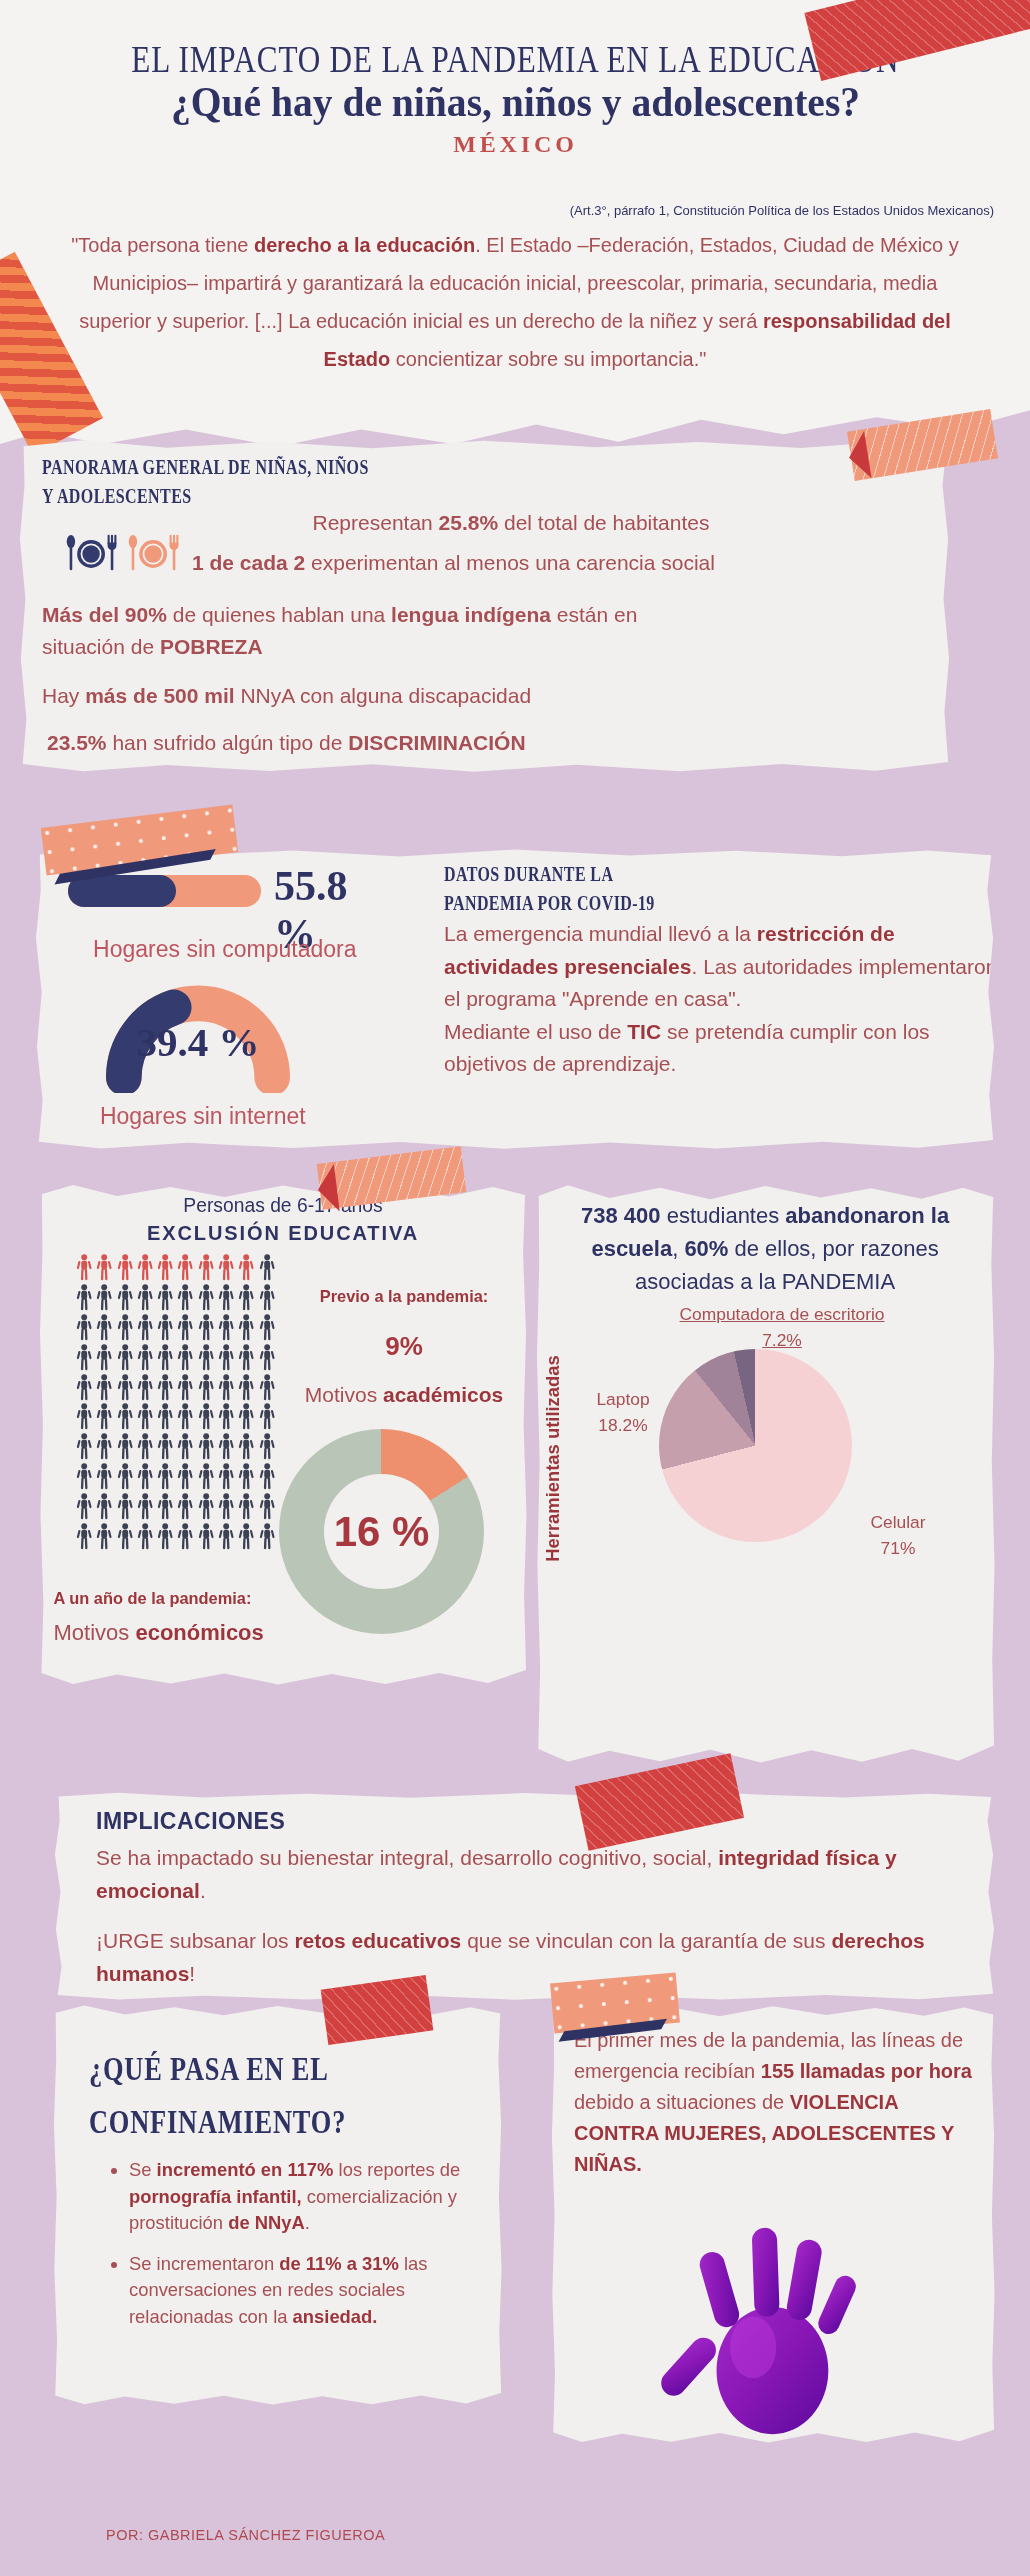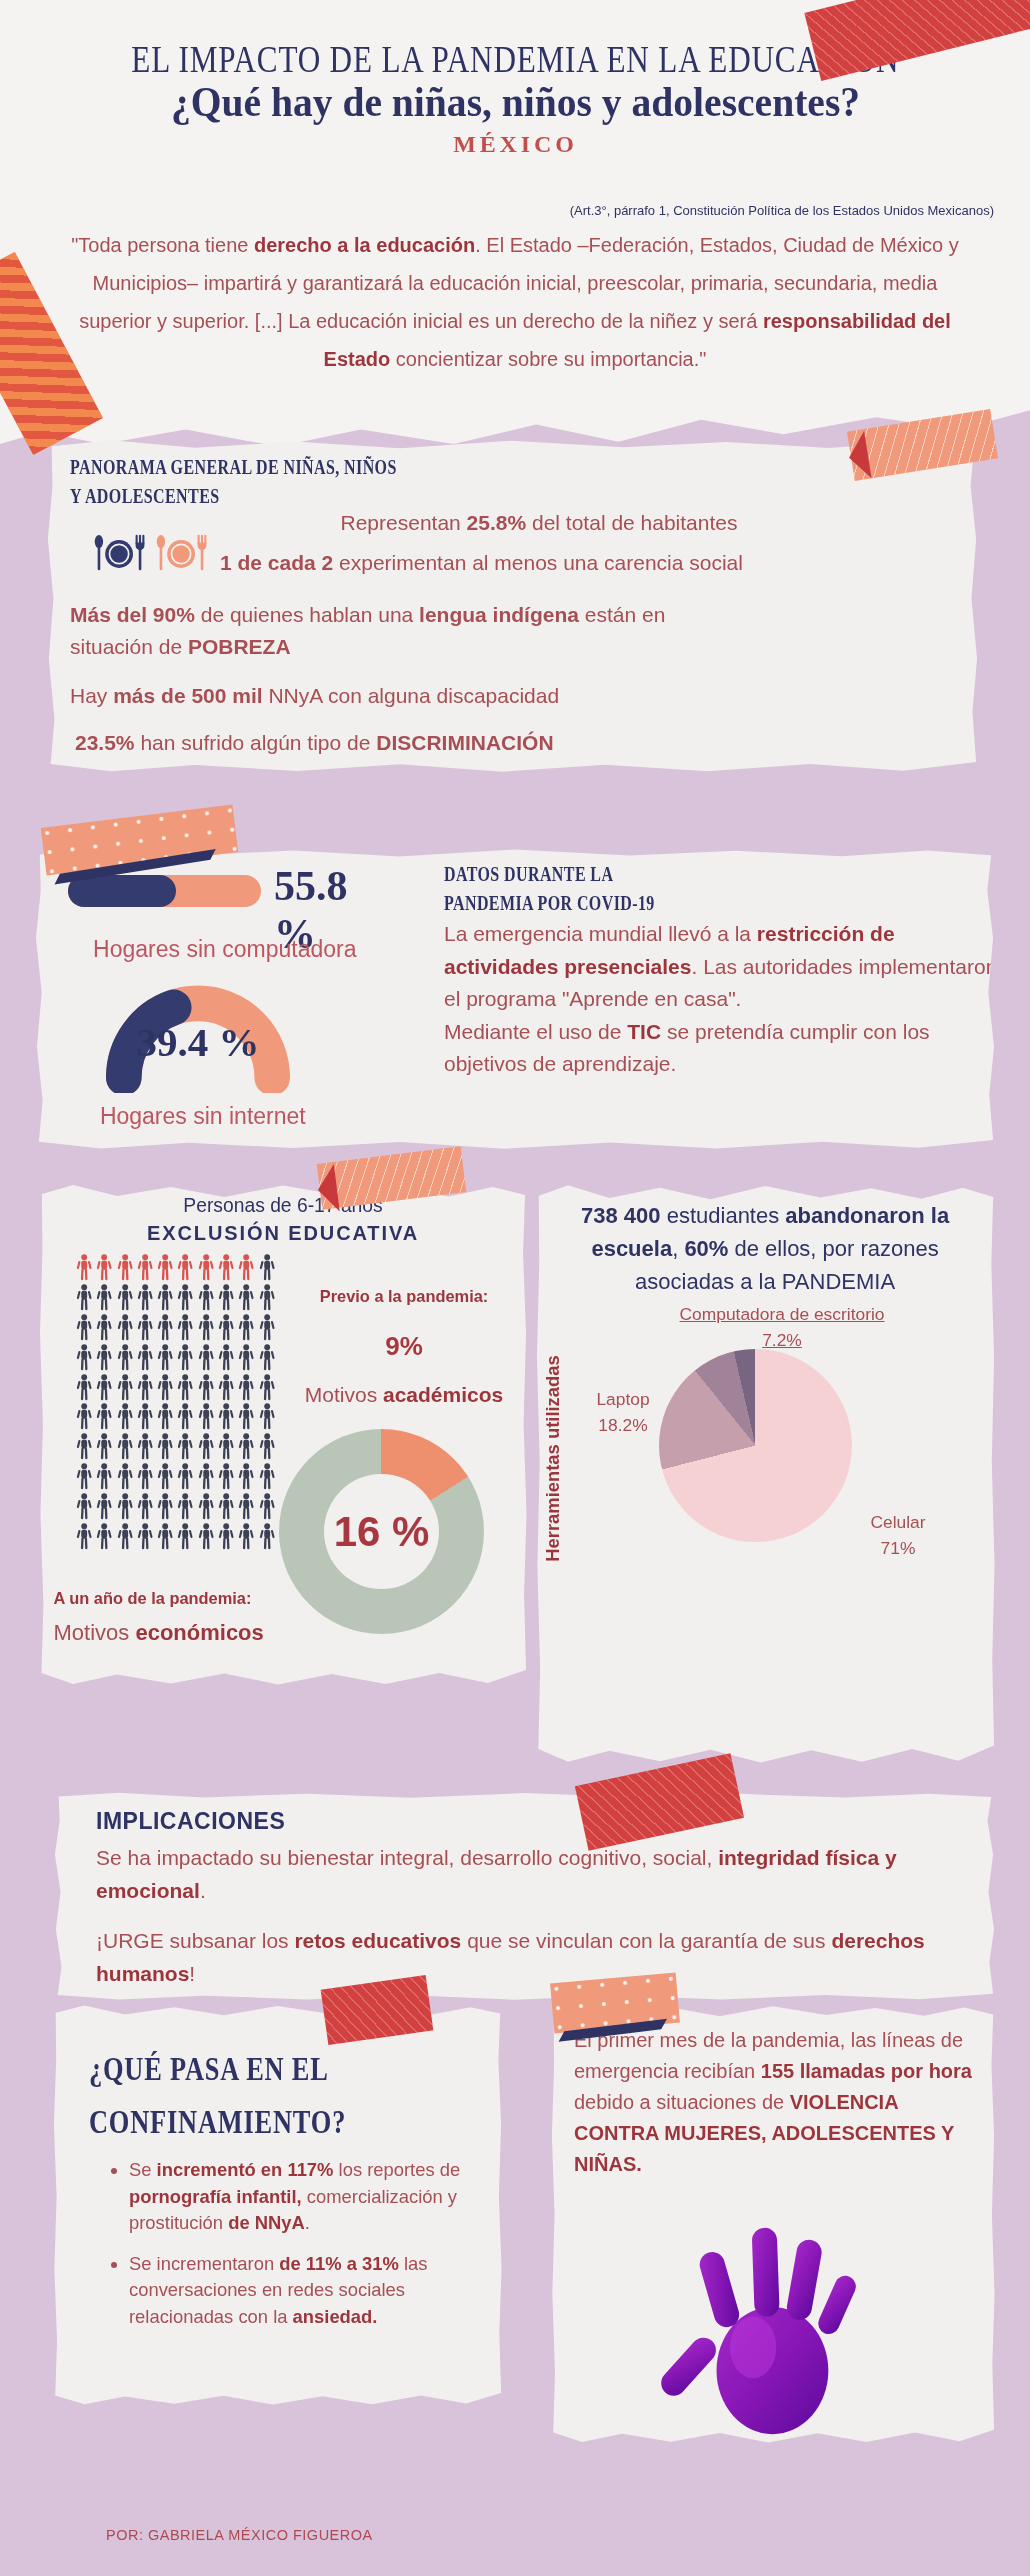--- a/index.html
+++ b/index.html
@@ -89,21 +89,21 @@
       <span class="condense2">¿Qué hay de niñas, niños y adolescentes?</span>
     </div>
     <div class="t3">MÉXICO</div>
     <div class="attr">(Art.3°, párrafo 1, Constitución Política de los Estados Unidos Mexicanos)</div>
     <div class="quote rich"><span>"Toda persona tiene </span><b>derecho a la educación</b><span>. El Estado –Federación, Estados, Ciudad de México y Municipios– impartirá y garantizará la educación inicial, preescolar, primaria, secundaria, media superior y superior.  [...] La educación inicial es un derecho de la niñez y será </span><b>responsabilidad del Estado</b><span> concientizar sobre su importancia."</span></div>
   </div>
 
   <div class="tape tape-crimson" style="right:-34px;top:-19.3px;width:256px;height:70px;transform:rotate(-14deg);"></div>
   <div class="tape tape-hatch" style="left:-70px;top:314px;width:188px;height:79px;transform:rotate(62deg);background:#e2573f;background-image:repeating-linear-gradient(120deg,rgba(255,170,90,.6) 0 7.7px,transparent 7.7px 15.5px);"></div>
 
-  <section class="panel torn" style="left:46px;top:439px;width:932px;height:333px;">
+  <section class="panel torn" style="left:18px;top:439px;width:932px;height:333px;">
     <div style="position:absolute;left:24px;top:13.5px;font-size:20px;">
       <span class="shead">PANORAMA GENERAL DE NIÑAS, NIÑOS
 Y ADOLESCENTES</span>
     </div>
     <div class="fact" style="left:184px;top:68px;width:618px;text-align:center;"><span>Representan </span><b>25.8%</b><span> del total de habitantes</span></div>
 
     <div style="position:absolute;left:46px;top:91px;display:flex;gap:3.9px;">
       <svg width="58" height="48" viewBox="0 0 60 50">
         <g fill="#333a6e">
           <ellipse cx="7" cy="12" rx="4.4" ry="6.8"></ellipse>
@@ -1049,15 +1049,15 @@
         <rect x="52" y="16" width="13" height="46" rx="6.5" transform="rotate(-2 58.5 39)"></rect>
         <rect x="72" y="22" width="13" height="42" rx="6.5" transform="rotate(10 78.5 43)"></rect>
         <rect x="90" y="40" width="11" height="32" rx="5.5" transform="rotate(24 95.5 56)"></rect>
         <rect x="12" y="70" width="13" height="36" rx="6.5" transform="rotate(42 18.5 88)"></rect>
         <ellipse cx="52" cy="78" rx="12" ry="16" fill="#c13ae0" opacity=".45"></ellipse>
       </g>
     </svg>
   </section>
   <div class="tape tape-salmon fold-navy" style="left:552px;top:1978px;width:126px;height:50px;transform:rotate(-5deg);"></div>
 
-  <div class="footer-credit">POR: GABRIELA MÉXICO FIGUEROA</div>
+  <div class="footer-credit">POR: GABRIELA SÁNCHEZ FIGUEROA</div>
 </div>
 
 
 </body></html>

